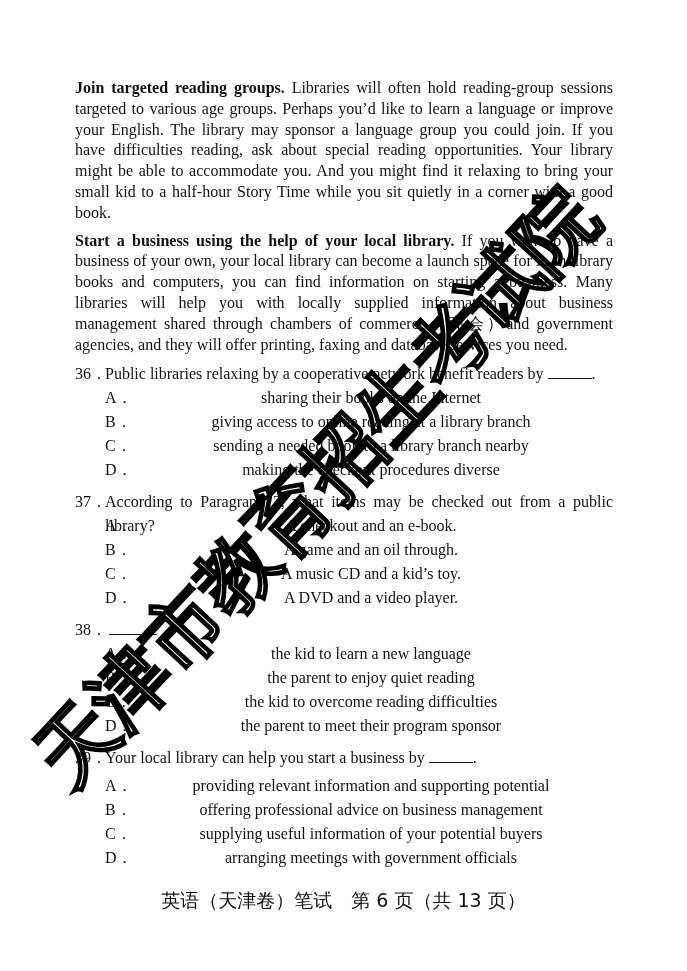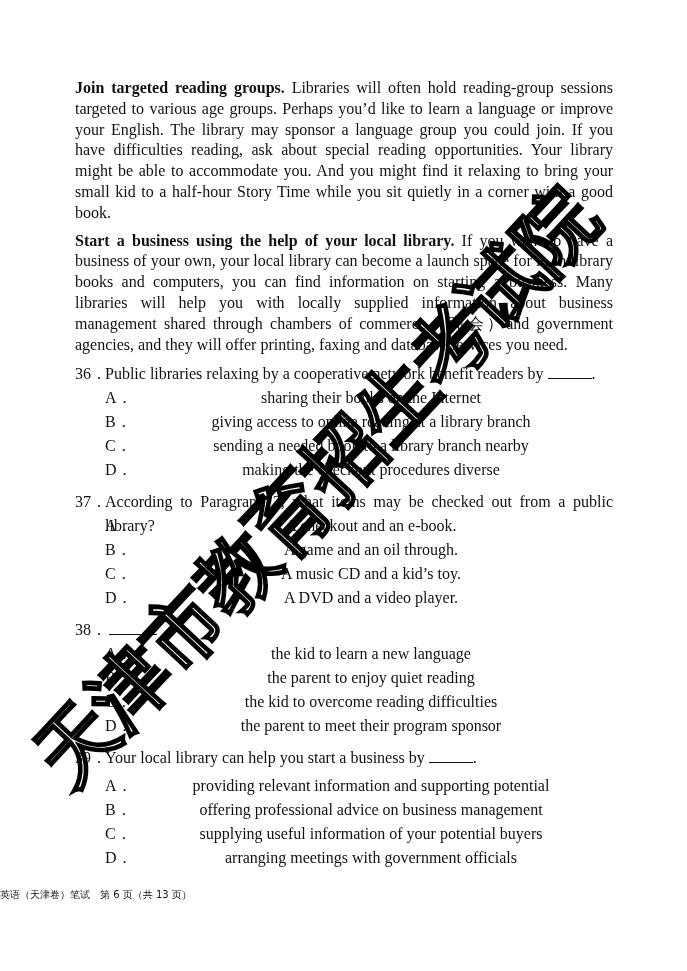--- a/index.html
+++ b/index.html
@@ -19,22 +19,22 @@
   .q-stem { display: flex; text-align: justify; justify-content: space-between; }
   .q-num { width: 30px; flex: 0 0 30px; }
   .q-text { flex: 1; }
   .blank { display: inline-block; width: 44px; border-bottom: 1px solid #111; height: 1px; vertical-align: baseline; margin-left: 4px; }
   .opts { margin-left: 30px; }
   .opt { display: flex; height: 24px; line-height: 24px; }
   .opt-letter { width: 24px; flex: 0 0 24px; }
   .opt-text { flex: 1; text-align: center; }
   .q + .q { margin-top: 8px; }
   .footer {
-    position: absolute; left: 0; width: 687px; top: 888px; 
-    font-size: 10px; color: #111;
+    position: absolute; left: 0; width: 687px; top: 888px; text-align: center;
+    font-size: 19px; color: #111;
     font-family: "DejaVu Sans", sans-serif;
   }
   .watermark {
     position: absolute; left: 0; top: 0; width: 687px; height: 971px; pointer-events: none;
   }
   .watermark svg { position: absolute; left: 0; top: 0; }
   .wm-text {
     font-family: "DejaVu Sans", sans-serif;
     font-size: 78px; font-weight: bold;
     fill: none; stroke: #000; stroke-width: 2.2px;

